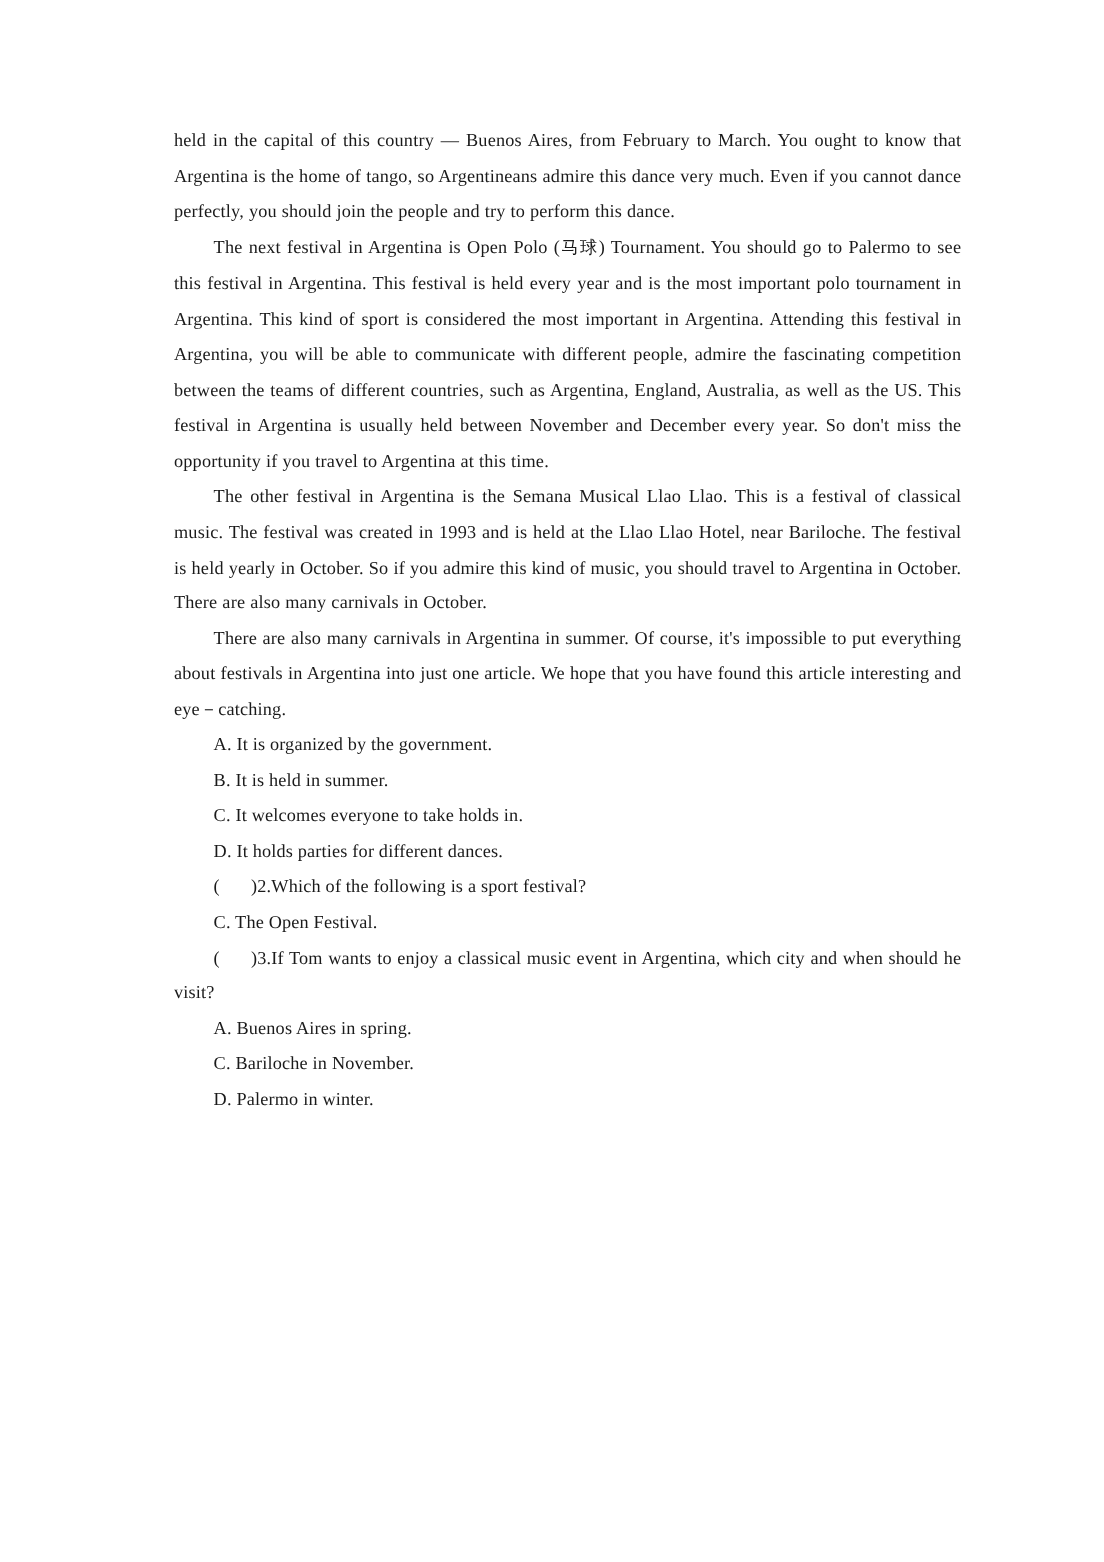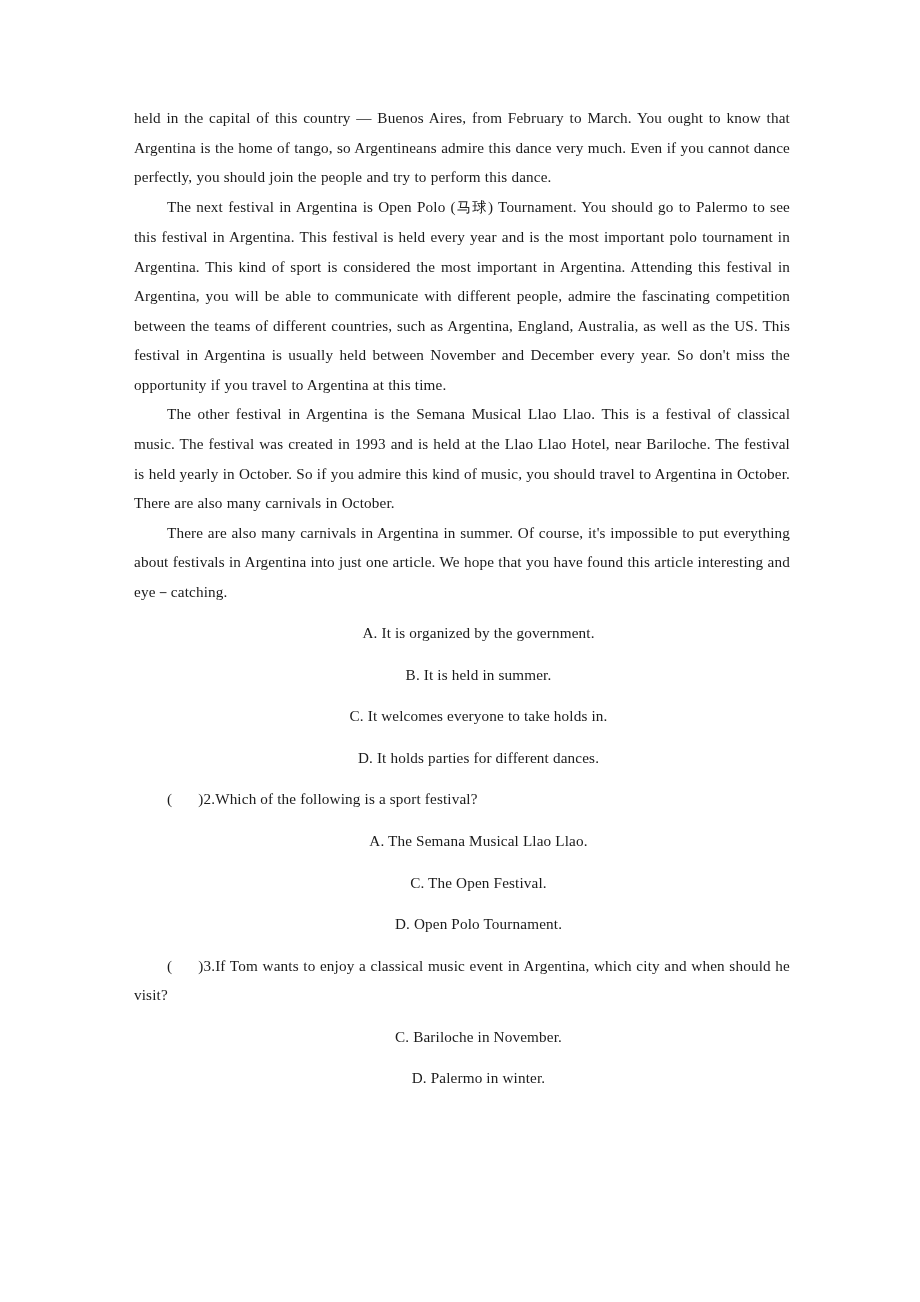--- a/index.html
+++ b/index.html
@@ -17,21 +17,21 @@
   .page {
     position: relative;
     width: 920px;
     height: 1302px;
     background: #ffffff;
     box-sizing: border-box;
     padding: 0;
   }
   .content {
     position: absolute;
-    left: 134px;
+    left: 145px;
     top: 103px;
     width: 656px;
   }
   
   .para {
     font-size: 15.2px;
     line-height: 29.55px;
     text-align: justify;
     text-justify: inter-word;
     text-indent: 33px;
@@ -55,22 +55,22 @@
     font-family: "Liberation Serif", "DejaVu Serif", serif;
   }
   .q-blank {
     display: inline-block;
     width: 26px;
   }
   
   .choice {
     font-size: 15.2px;
     line-height: 29.55px;
-    text-align: center;
-    margin: 12px;
+    text-align: left;
+    margin: 0;
     padding-left: 33px;
     letter-spacing: 0.15px;
     font-family: "Liberation Serif", "DejaVu Serif", serif;
     white-space: pre-wrap;
   }
   .cjk {
     font-family: "DejaVu Sans", sans-serif;
     font-size: 14.4px;
   }
 </style>
@@ -87,22 +87,21 @@
     <p class="para">The other festival in Argentina is the Semana Musical Llao Llao. This is a festival of classical music. The festival was created in 1993 and is held at the Llao Llao Hotel, near Bariloche. The festival is held yearly in October. So if you admire this kind of music, you should travel to Argentina in October. There are also many carnivals in October.</p>
 
     <p class="para">There are also many carnivals in Argentina in summer. Of course, it's impossible to put everything about festivals in Argentina into just one article. We hope that you have found this article interesting and eye－catching.</p>
 
     <p class="choice">A. It is organized by the government.</p>
     <p class="choice">B. It is held in summer.</p>
     <p class="choice">C. It welcomes everyone to take holds in.</p>
     <p class="choice">D. It holds parties for different dances.</p>
 
     <p class="question"><span>(</span><span class="q-blank"></span><span>)</span><span>2.</span><span>Which of the following is a sport festival?</span></p>
-    <p class="choice">A. The Semana Musical Llao Llao.</p>
     <p class="choice">C. The Open Festival.</p>
-    <p class="choice">D. Open Polo Tournament.</p>
 
     <p class="question"><span>(</span><span class="q-blank"></span><span>)</span><span>3.</span><span>If Tom wants to enjoy a classical music event in Argentina, which city and when should he visit?</span></p>
+    <p class="choice">A. Buenos Aires in spring.</p>
     <p class="choice">C. Bariloche in November.</p>
     <p class="choice">D. Palermo in winter.</p>
 
   </div>
 </div>
 
 </body></html>

